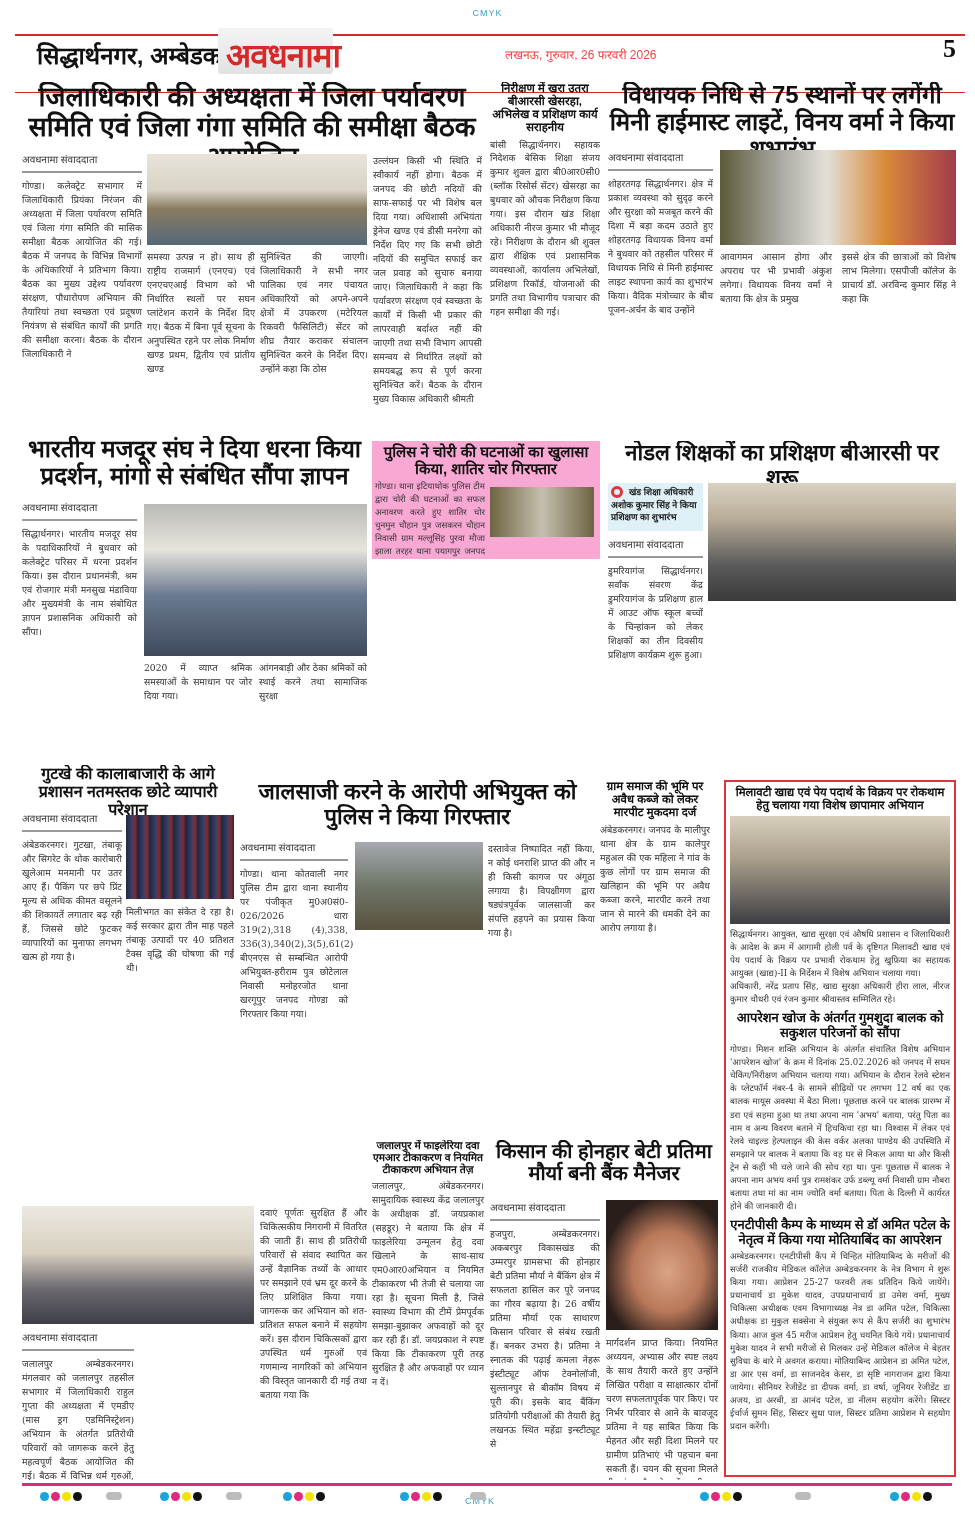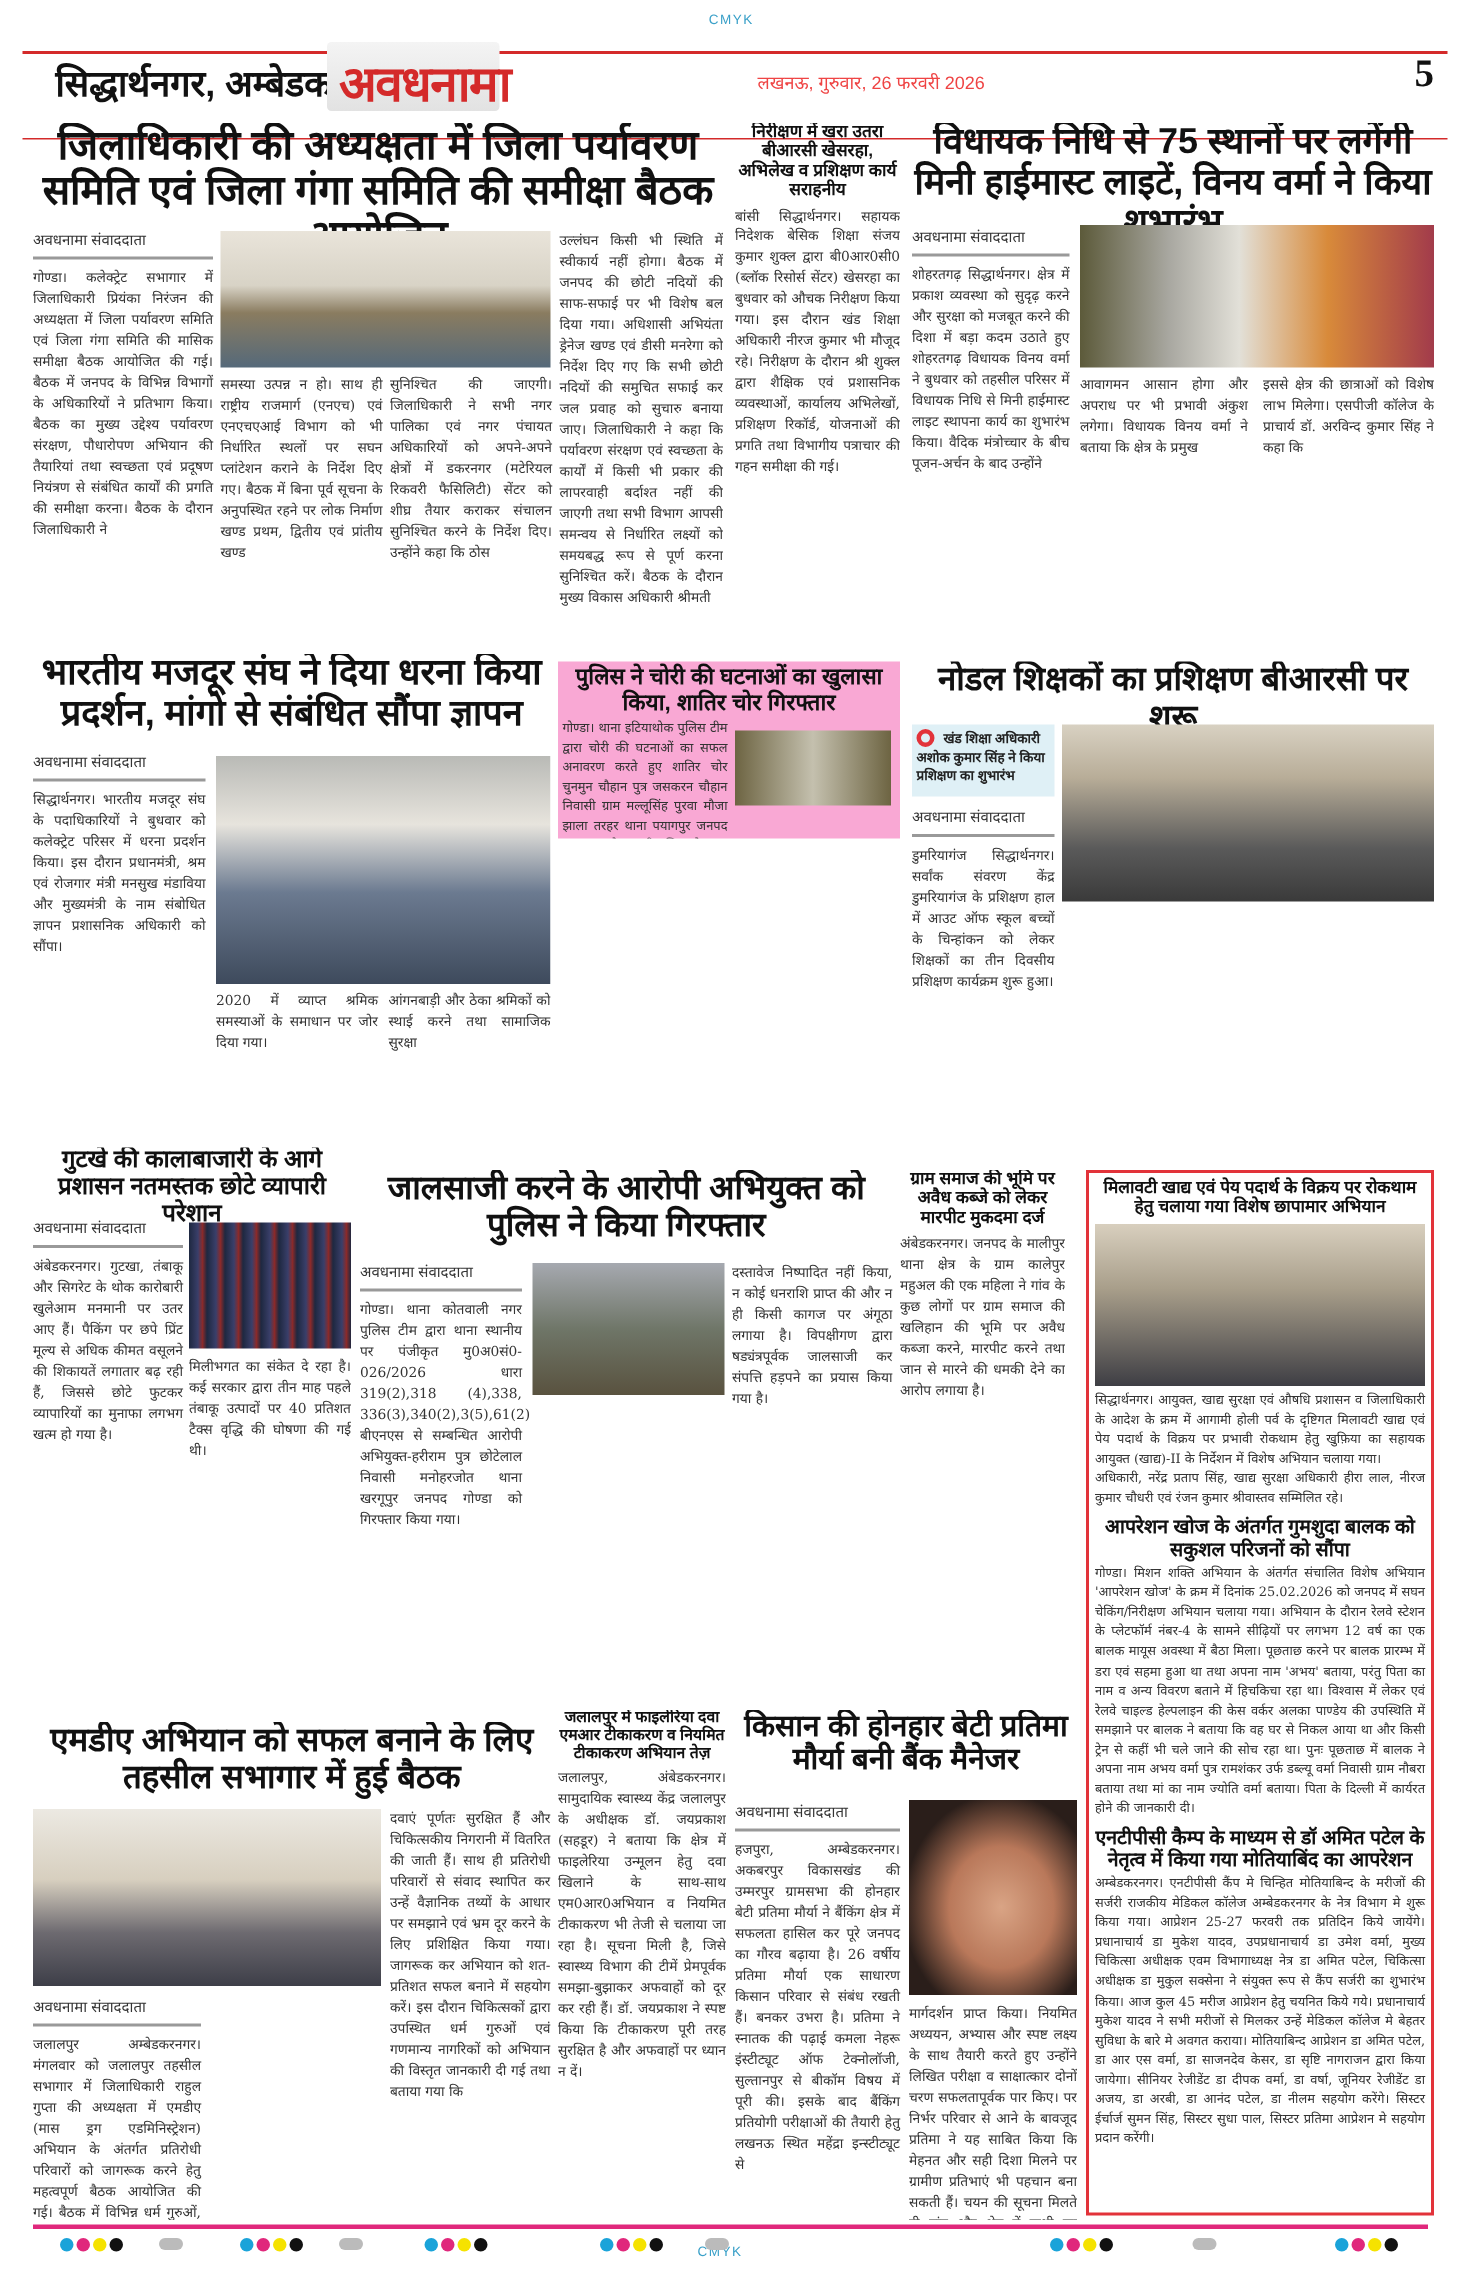--- a/index.html
+++ b/index.html
@@ -55,21 +55,21 @@
   <div class="hl" style="font-size:27px;">जिलाधिकारी की अध्यक्षता में जिला पर्यावरण समिति एवं जिला गंगा समिति की समीक्षा बैठक आयोजित</div>
   <div class="col" style="top:70px;left:0;width:120px;">
     <div class="byline">अवधनामा संवाददाता</div>
     <div class="body">गोण्डा। कलेक्ट्रेट सभागार में जिलाधिकारी प्रियंका निरंजन की अध्यक्षता में जिला पर्यावरण समिति एवं जिला गंगा समिति की मासिक समीक्षा बैठक आयोजित की गई। बैठक में जनपद के विभिन्न विभागों के अधिकारियों ने प्रतिभाग किया। बैठक का मुख्य उद्देश्य पर्यावरण संरक्षण, पौधारोपण अभियान की तैयारियां तथा स्वच्छता एवं प्रदूषण नियंत्रण से संबंधित कार्यों की प्रगति की समीक्षा करना। बैठक के दौरान जिलाधिकारी ने</div>
   </div>
   <div class="photo" style="top:72px;left:125px;width:220px;height:91px;background:linear-gradient(180deg,#e9e4da 0%,#d8d3c6 40%,#8a7c60 60%,#55697a 100%);"></div>
   <div class="col" style="top:168px;left:125px;width:108px;">
     <div class="body">समस्या उत्पन्न न हो। साथ ही राष्ट्रीय राजमार्ग (एनएच) एवं एनएचएआई विभाग को भी निर्धारित स्थलों पर सघन प्लांटेशन कराने के निर्देश दिए गए। बैठक में बिना पूर्व सूचना के अनुपस्थित रहने पर लोक निर्माण खण्ड प्रथम, द्वितीय एवं प्रांतीय खण्ड</div>
   </div>
   <div class="col" style="top:168px;left:238px;width:108px;">
-    <div class="body">सुनिश्चित की जाएगी। जिलाधिकारी ने सभी नगर पालिका एवं नगर पंचायत अधिकारियों को अपने-अपने क्षेत्रों में डकरनगर (मटेरियल रिकवरी फैसिलिटी) सेंटर को शीघ्र तैयार कराकर संचालन सुनिश्चित करने के निर्देश दिए। उन्होंने कहा कि ठोस</div>
+    <div class="body">सुनिश्चित की जाएगी। जिलाधिकारी ने सभी नगर पालिका एवं नगर पंचायत अधिकारियों को अपने-अपने क्षेत्रों में उपकरण (मटेरियल रिकवरी फैसिलिटी) सेंटर को शीघ्र तैयार कराकर संचालन सुनिश्चित करने के निर्देश दिए। उन्होंने कहा कि ठोस</div>
   </div>
   <div class="col" style="top:72px;left:351px;width:109px;">
     <div class="body">उल्लंघन किसी भी स्थिति में स्वीकार्य नहीं होगा। बैठक में जनपद की छोटी नदियों की साफ-सफाई पर भी विशेष बल दिया गया। अधिशासी अभियंता ड्रेनेज खण्ड एवं डीसी मनरेगा को निर्देश दिए गए कि सभी छोटी नदियों की समुचित सफाई कर जल प्रवाह को सुचारु बनाया जाए। जिलाधिकारी ने कहा कि पर्यावरण संरक्षण एवं स्वच्छता के कार्यों में किसी भी प्रकार की लापरवाही बर्दाश्त नहीं की जाएगी तथा सभी विभाग आपसी समन्वय से निर्धारित लक्ष्यों को समयबद्ध रूप से पूर्ण करना सुनिश्चित करें। बैठक के दौरान मुख्य विकास अधिकारी श्रीमती</div>
   </div>
 </div>
 
 <div class="art" style="top:82px;left:490px;width:110px;height:345px;">
   <div class="hl" style="font-size:11.5px;">निरीक्षण में खरा उतरा बीआरसी खेसरहा, अभिलेख व प्रशिक्षण कार्य सराहनीय</div>
   <div class="body" style="margin-top:4px;">बांसी सिद्धार्थनगर। सहायक निदेशक बेसिक शिक्षा संजय कुमार शुक्ल द्वारा बी0आर0सी0 (ब्लॉक रिसोर्स सेंटर) खेसरहा का बुधवार को औचक निरीक्षण किया गया। इस दौरान खंड शिक्षा अधिकारी नीरज कुमार भी मौजूद रहे। निरीक्षण के दौरान श्री शुक्ल द्वारा शैक्षिक एवं प्रशासनिक व्यवस्थाओं, कार्यालय अभिलेखों, प्रशिक्षण रिकॉर्ड, योजनाओं की प्रगति तथा विभागीय पत्राचार की गहन समीक्षा की गई।</div>
 </div>
@@ -156,21 +156,20 @@
   <div class="photo" style="position:relative;margin-top:4px;width:100%;height:108px;background:linear-gradient(180deg,#d8cfbe 0%,#a89e8a 40%,#3e3e44 100%);"></div>
   <div class="body sm" style="margin-top:4px;">सिद्धार्थनगर। आयुक्त, खाद्य सुरक्षा एवं औषधि प्रशासन व जिलाधिकारी के आदेश के क्रम में आगामी होली पर्व के दृष्टिगत मिलावटी खाद्य एवं पेय पदार्थ के विक्रय पर प्रभावी रोकथाम हेतु खुफ़िया का सहायक आयुक्त (खाद्य)-II के निर्देशन में विशेष अभियान चलाया गया।</div>
   <div class="body sm">अधिकारी, नरेंद्र प्रताप सिंह, खाद्य सुरक्षा अधिकारी हीरा लाल, नीरज कुमार चौधरी एवं रंजन कुमार श्रीवास्तव सम्मिलित रहे।</div>
   <div class="hl" style="font-size:13px;margin-top:5px;">आपरेशन खोज के अंतर्गत गुमशुदा बालक को सकुशल परिजनों को सौंपा</div>
   <div class="body sm" style="margin-top:3px;">गोण्डा। मिशन शक्ति अभियान के अंतर्गत संचालित विशेष अभियान 'आपरेशन खोज' के क्रम में दिनांक 25.02.2026 को जनपद में सघन चेकिंग/निरीक्षण अभियान चलाया गया। अभियान के दौरान रेलवे स्टेशन के प्लेटफॉर्म नंबर-4 के सामने सीढ़ियों पर लगभग 12 वर्ष का एक बालक मायूस अवस्था में बैठा मिला। पूछताछ करने पर बालक प्रारम्भ में डरा एवं सहमा हुआ था तथा अपना नाम 'अभय' बताया, परंतु पिता का नाम व अन्य विवरण बताने में हिचकिचा रहा था। विश्वास में लेकर एवं रेलवे चाइल्ड हेल्पलाइन की केस वर्कर अलका पाण्डेय की उपस्थिति में समझाने पर बालक ने बताया कि वह घर से निकल आया था और किसी ट्रेन से कहीं भी चले जाने की सोच रहा था। पुनः पूछताछ में बालक ने अपना नाम अभय वर्मा पुत्र रामशंकर उर्फ डब्ल्यू वर्मा निवासी ग्राम नौबरा बताया तथा मां का नाम ज्योति वर्मा बताया। पिता के दिल्ली में कार्यरत होने की जानकारी दी।</div>
   <div class="hl" style="font-size:13px;margin-top:5px;">एनटीपीसी कैम्प के माध्यम से डॉ अमित पटेल के नेतृत्व में किया गया मोतियाबिंद का आपरेशन</div>
   <div class="body sm" style="margin-top:3px;">अम्बेडकरनगर। एनटीपीसी कैंप मे चिन्हित मोतियाबिन्द के मरीजों की सर्जरी राजकीय मेडिकल कॉलेज अम्बेडकरनगर के नेत्र विभाग मे शुरू किया गया। आप्रेशन 25-27 फरवरी तक प्रतिदिन किये जायेंगे। प्रधानाचार्य डा मुकेश यादव, उपप्रधानाचार्य डा उमेश वर्मा, मुख्य चिकित्सा अधीक्षक एवम विभागाध्यक्ष नेत्र डा अमित पटेल, चिकित्सा अधीक्षक डा मुकुल सक्सेना ने संयुक्त रूप से कैंप सर्जरी का शुभारंभ किया। आज कुल 45 मरीज आप्रेशन हेतु चयनित किये गये। प्रधानाचार्य मुकेश यादव ने सभी मरीजों से मिलकर उन्हें मेडिकल कॉलेज मे बेहतर सुविधा के बारे मे अवगत कराया। मोतियाबिन्द आप्रेशन डा अमित पटेल, डा आर एस वर्मा, डा साजनदेव केसर, डा सृष्टि नागराजन द्वारा किया जायेगा। सीनियर रेजीडेंट डा दीपक वर्मा, डा वर्षा, जूनियर रेजीडेंट डा अजय, डा अरबी, डा आनंद पटेल, डा नीलम सहयोग करेंगे। सिस्टर ईर्चार्ज सुमन सिंह, सिस्टर सुधा पाल, सिस्टर प्रतिमा आप्रेशन मे सहयोग प्रदान करेंगी।</div>
 </div>
 
 <div class="art" style="top:1148px;left:22px;width:345px;height:332px;">
-  <div class="hl" style="font-size:22px;">एमडीए अभियान को सफल बनाने के लिए तहसील सभागार में हुई बैठक</div>
   <div class="photo" style="top:58px;left:0;width:232px;height:118px;background:linear-gradient(180deg,#ece9e2 0%,#d7cfbf 40%,#6d6a70 70%,#3d3e48 100%);"></div>
   <div class="col" style="top:182px;left:0;width:112px;">
     <div class="byline">अवधनामा संवाददाता</div>
     <div class="body">जलालपुर अम्बेडकरनगर। मंगलवार को जलालपुर तहसील सभागार में जिलाधिकारी राहुल गुप्ता की अध्यक्षता में एमडीए (मास ड्रग एडमिनिस्ट्रेशन) अभियान के अंतर्गत प्रतिरोधी परिवारों को जागरूक करने हेतु महत्वपूर्ण बैठक आयोजित की गई। बैठक में विभिन्न धर्म गुरुओं, सामाजिक कार्यकर्ताओं एवं क्षेत्र के प्रतिष्ठित लोगों की उपस्थिति रही। बैठक का उद्देश्य एमडीए अभियान के दौरान दवा सेवन से इनकार करने वाले परिवारों को जागरूक एवं प्रेरित</div>
   </div>
   <div class="col" style="top:58px;left:238px;width:107px;">
     <div class="body">दवाएं पूर्णतः सुरक्षित हैं और चिकित्सकीय निगरानी में वितरित की जाती हैं। साथ ही प्रतिरोधी परिवारों से संवाद स्थापित कर उन्हें वैज्ञानिक तथ्यों के आधार पर समझाने एवं भ्रम दूर करने के लिए प्रशिक्षित किया गया। जागरूक कर अभियान को शत-प्रतिशत सफल बनाने में सहयोग करें। इस दौरान चिकित्सकों द्वारा उपस्थित धर्म गुरुओं एवं गणमान्य नागरिकों को अभियान की विस्तृत जानकारी दी गई तथा बताया गया कि</div>
   </div>
 </div>
 

